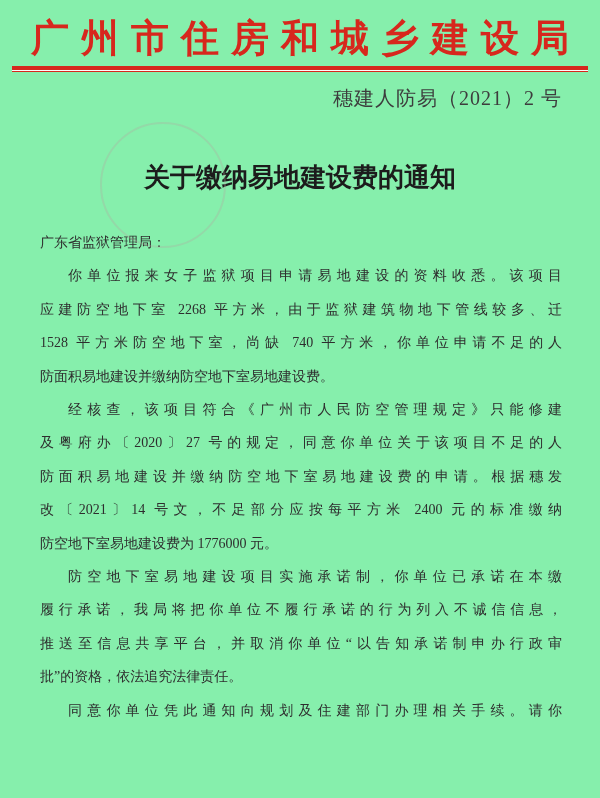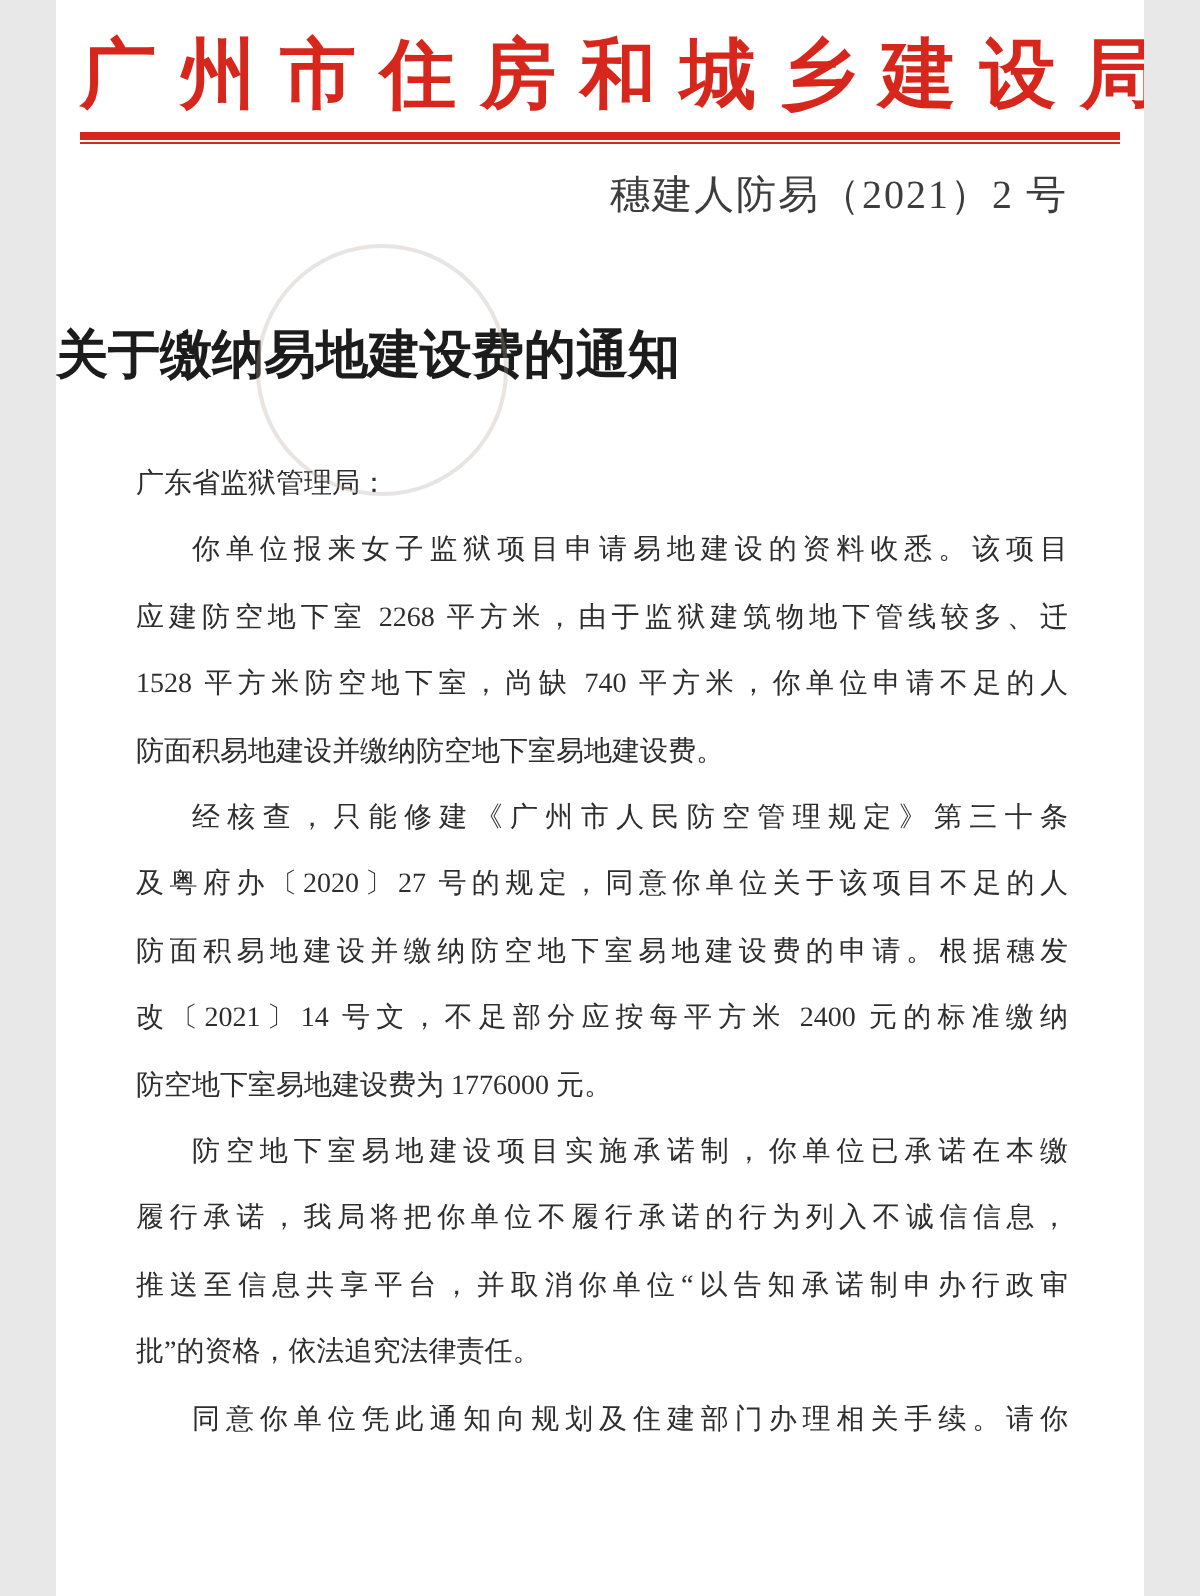--- a/index.html
+++ b/index.html
@@ -1,22 +1,22 @@
 <!DOCTYPE html>
 <html><head>
 <meta charset="utf-8">
 <style>
   * { margin: 0; padding: 0; box-sizing: border-box; }
   html, body { background: #e8e8e8; }
   .page {
     position: relative;
-    width: 544px;
+    width: 600px;
     height: 798px;
     margin: 0 auto;
-    background: #ffffff;
+    background: #86efac;
     overflow: hidden;
     font-family: "Liberation Serif", "DejaVu Serif", serif;
   }
   .agency-header {
     margin-top: 16px;
     text-align: center;
     font-size: 38px;
     font-weight: bold;
     letter-spacing: 12px;
     text-indent: 12px;
@@ -33,20 +33,21 @@
     margin-top: 16px;
     padding-right: 38px;
     text-align: right;
     font-size: 20px;
     line-height: 20px;
     color: #3d3d3d;
     letter-spacing: 1px;
   }
   .doc-title {
     margin-top: 52px;
+    text-align: center;
     font-size: 26px;
     font-weight: bold;
     line-height: 36px;
     color: #1c1c1c;
   }
   .doc-body {
     margin: 30px 38px 0 40px;
     font-size: 14px;
     line-height: 33.4px;
     color: #2e2e2e;
@@ -86,21 +87,21 @@
   <div class="doc-number">穗建人防易（2021）2 号</div>
 
   <div class="doc-title">关于缴纳易地建设费的通知</div>
 
   <div class="doc-body" style="color: rgb(46, 46, 46);">
       <div class="body-line">广东省监狱管理局：</div>
       <div class="body-line indent fill">你单位报来女子监狱项目申请易地建设的资料收悉。该项目</div>
       <div class="body-line fill">应建防空地下室 2268 平方米，由于监狱建筑物地下管线较多、迁</div>
       <div class="body-line fill">1528 平方米防空地下室，尚缺 740 平方米，你单位申请不足的人</div>
       <div class="body-line">防面积易地建设并缴纳防空地下室易地建设费。</div>
-      <div class="body-line indent fill">经核查，只能修建《广州市人民防空管理规定》第三十条</div>
+      <div class="body-line indent fill">经核查，该项目符合《广州市人民防空管理规定》只能修建</div>
       <div class="body-line fill">及粤府办〔2020〕27 号的规定，同意你单位关于该项目不足的人</div>
       <div class="body-line fill">防面积易地建设并缴纳防空地下室易地建设费的申请。根据穗发</div>
       <div class="body-line fill">改〔2021〕14 号文，不足部分应按每平方米 2400 元的标准缴纳</div>
       <div class="body-line">防空地下室易地建设费为 1776000 元。</div>
       <div class="body-line indent fill">防空地下室易地建设项目实施承诺制，你单位已承诺在本缴</div>
       <div class="body-line fill">履行承诺，我局将把你单位不履行承诺的行为列入不诚信信息，</div>
       <div class="body-line fill">推送至信息共享平台，并取消你单位“以告知承诺制申办行政审</div>
       <div class="body-line">批”的资格，依法追究法律责任。</div>
       <div class="body-line indent fill">同意你单位凭此通知向规划及住建部门办理相关手续。请你</div>
     </div>

